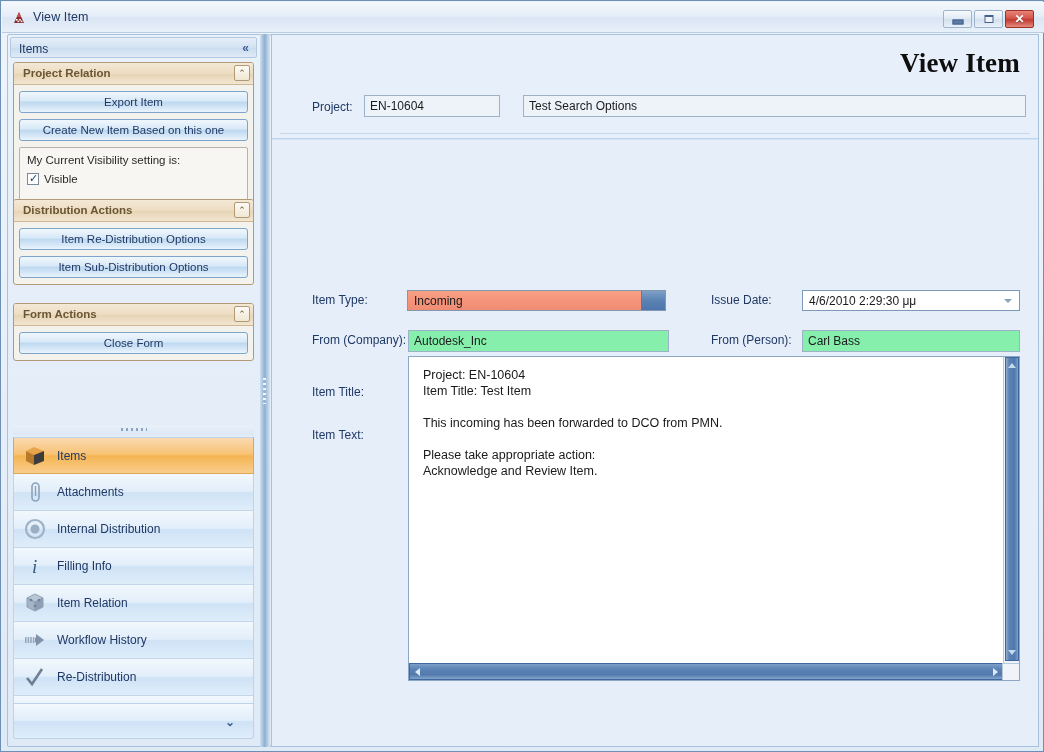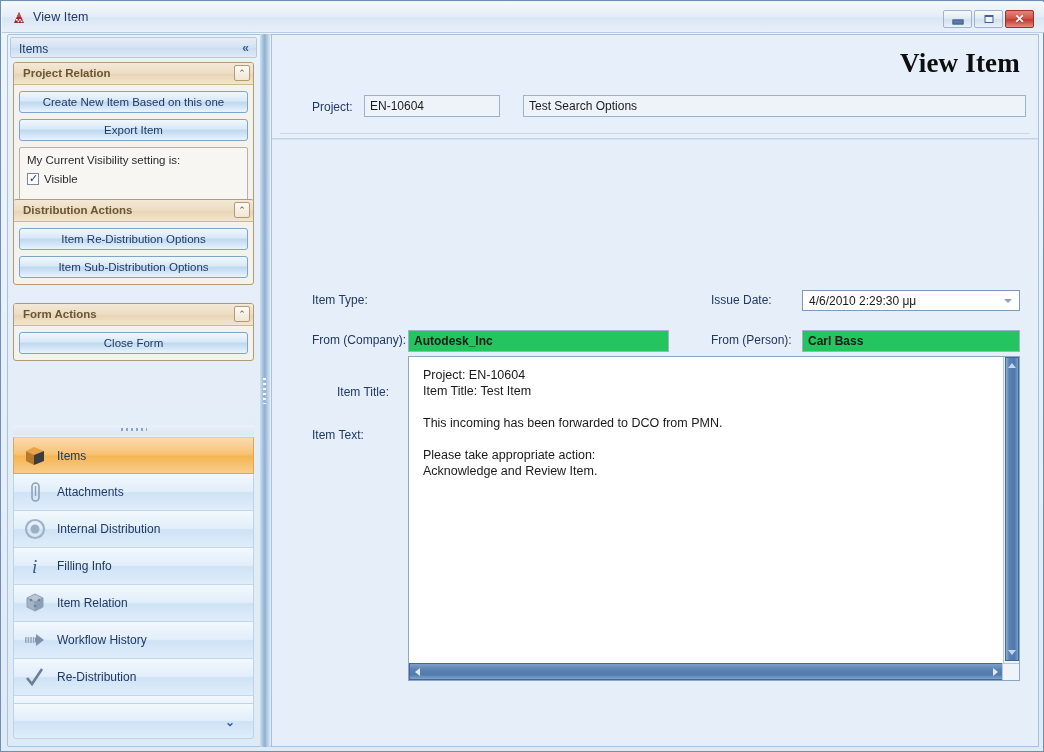--- a/index.html
+++ b/index.html
@@ -276,21 +276,21 @@
     background: #eef3fa;
     color: #1b1b1b;
     font-size: 12px;
     font-family: "Liberation Sans", sans-serif;
     padding: 0 5px;
     line-height: 20px;
     height: 22px;
     white-space: nowrap;
     overflow: hidden;
   }
-  .fld.white { background: #22c55e; font-weight: bold; }
+  .fld.white { background: #86efac; }
 
   #hdr-sep1 {
     position: absolute; left: 8px; top: 98px;
     width: 750px; height: 1px;
     background: #c6d9ec;
   }
   #hdr-sep2 {
     position: absolute; left: 0px; top: 103px;
     width: 766px; height: 1px;
     background: #bed4ea;
@@ -444,22 +444,22 @@
       <span class="label">Items</span>
       <span id="sidebar-collapse">«</span>
     </div>
 
     <div class="group" style="top:27px;">
       <div class="group-head">
         <span class="gtitle">Project Relation</span>
         <span class="group-chev">⌃</span>
       </div>
       <div class="group-body">
+        <div class="gbtn">Export Item</div>
         <div class="gbtn">Create New Item Based on this one</div>
-        <div class="gbtn">Export Item</div>
         <div class="vis-box">
           <span class="vis-label">My Current Visibility setting is:</span>
           <div class="chk-row">
             <span class="chk"></span>
             <span class="chk-label">Visible</span>
           </div>
         </div>
       </div>
     </div>
 
@@ -597,36 +597,40 @@
       <span class="lbl" style="left:40px; top:5px;">Project:</span>
       <div class="fld" style="left:92px; top:0px; width:136px;">EN-10604</div>
       <div class="fld" style="left:251px; top:0px; width:503px;">Test Search Options</div>
     </div>
     <div id="hdr-sep1"></div>
     <div id="hdr-sep2"></div>
 
     <div id="form-area">
 
       <span class="lbl" style="left:40px; top:153px;">Item Type:</span>
+      <div id="itemtype-combo">
+        <span class="val">Incoming</span>
+        <span class="drop"></span>
+      </div>
 
       <span class="lbl" style="left:439px; top:153px;">Issue Date:</span>
       <div id="date-combo">
         <span class="val">4/6/2010 2:29:30 μμ</span>
         <span class="arrow"></span>
       </div>
 
       <span class="lbl" style="left:40px; top:193px;">From (Company):</span>
       <div class="fld white" style="left:136px; top:190px; width:261px;">Autodesk_Inc</div>
 
       <span class="lbl" style="left:439px; top:193px;">From (Person):</span>
       <div class="fld white" style="left:530px; top:190px; width:218px;">Carl Bass</div>
 
       <span class="lbl" style="left:40px; top:185px; top:184px;"></span>
 
-      <span class="lbl" style="left:40px; top:245px;margin-left:25px;">Item Title:</span>
+      <span class="lbl" style="left:40px; top:245px;">Item Title:</span>
       <div class="fld white" style="left:136px; top:239px; width:612px; height:24px; line-height:22px; font-size:12.5px;">Test Item</div>
 
       <span class="lbl" style="left:40px; top:288px;">Item Text:</span>
 
       <div id="itemtext-box">
         <div id="itemtext-content">Project: EN-10604
 Item Title: Test Item
 
 This incoming has been forwarded to DCO from PMN.
 

